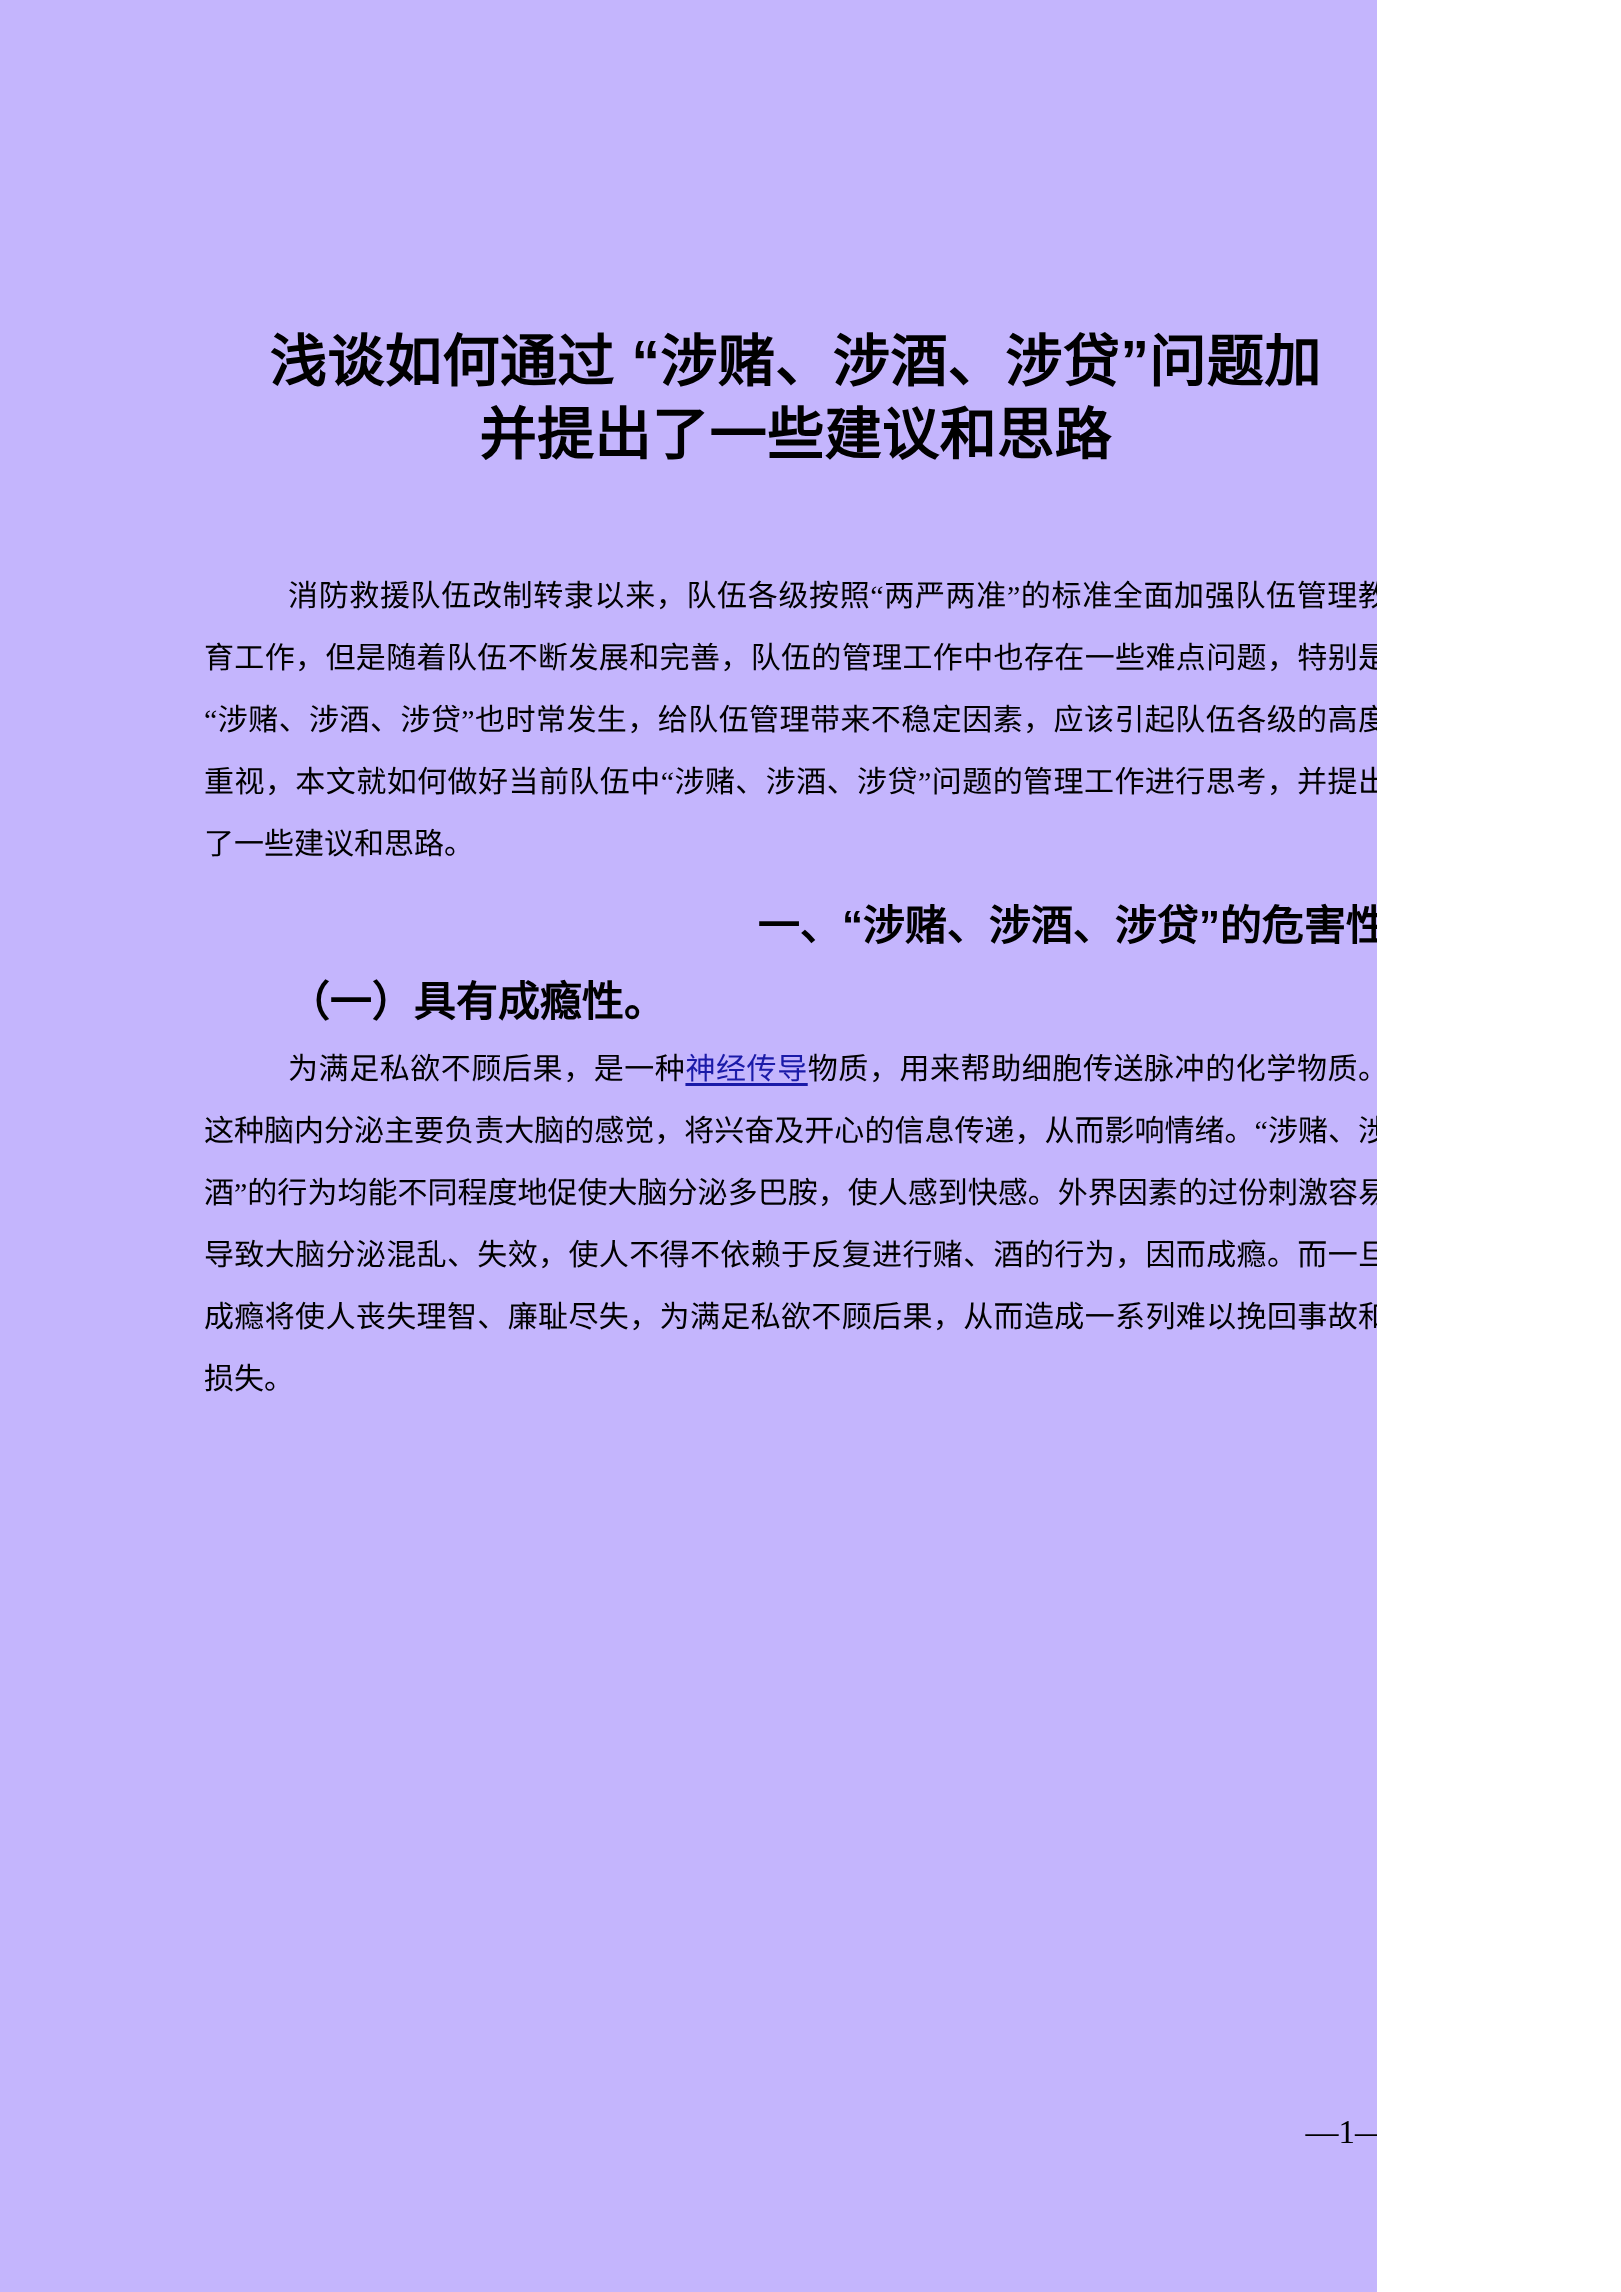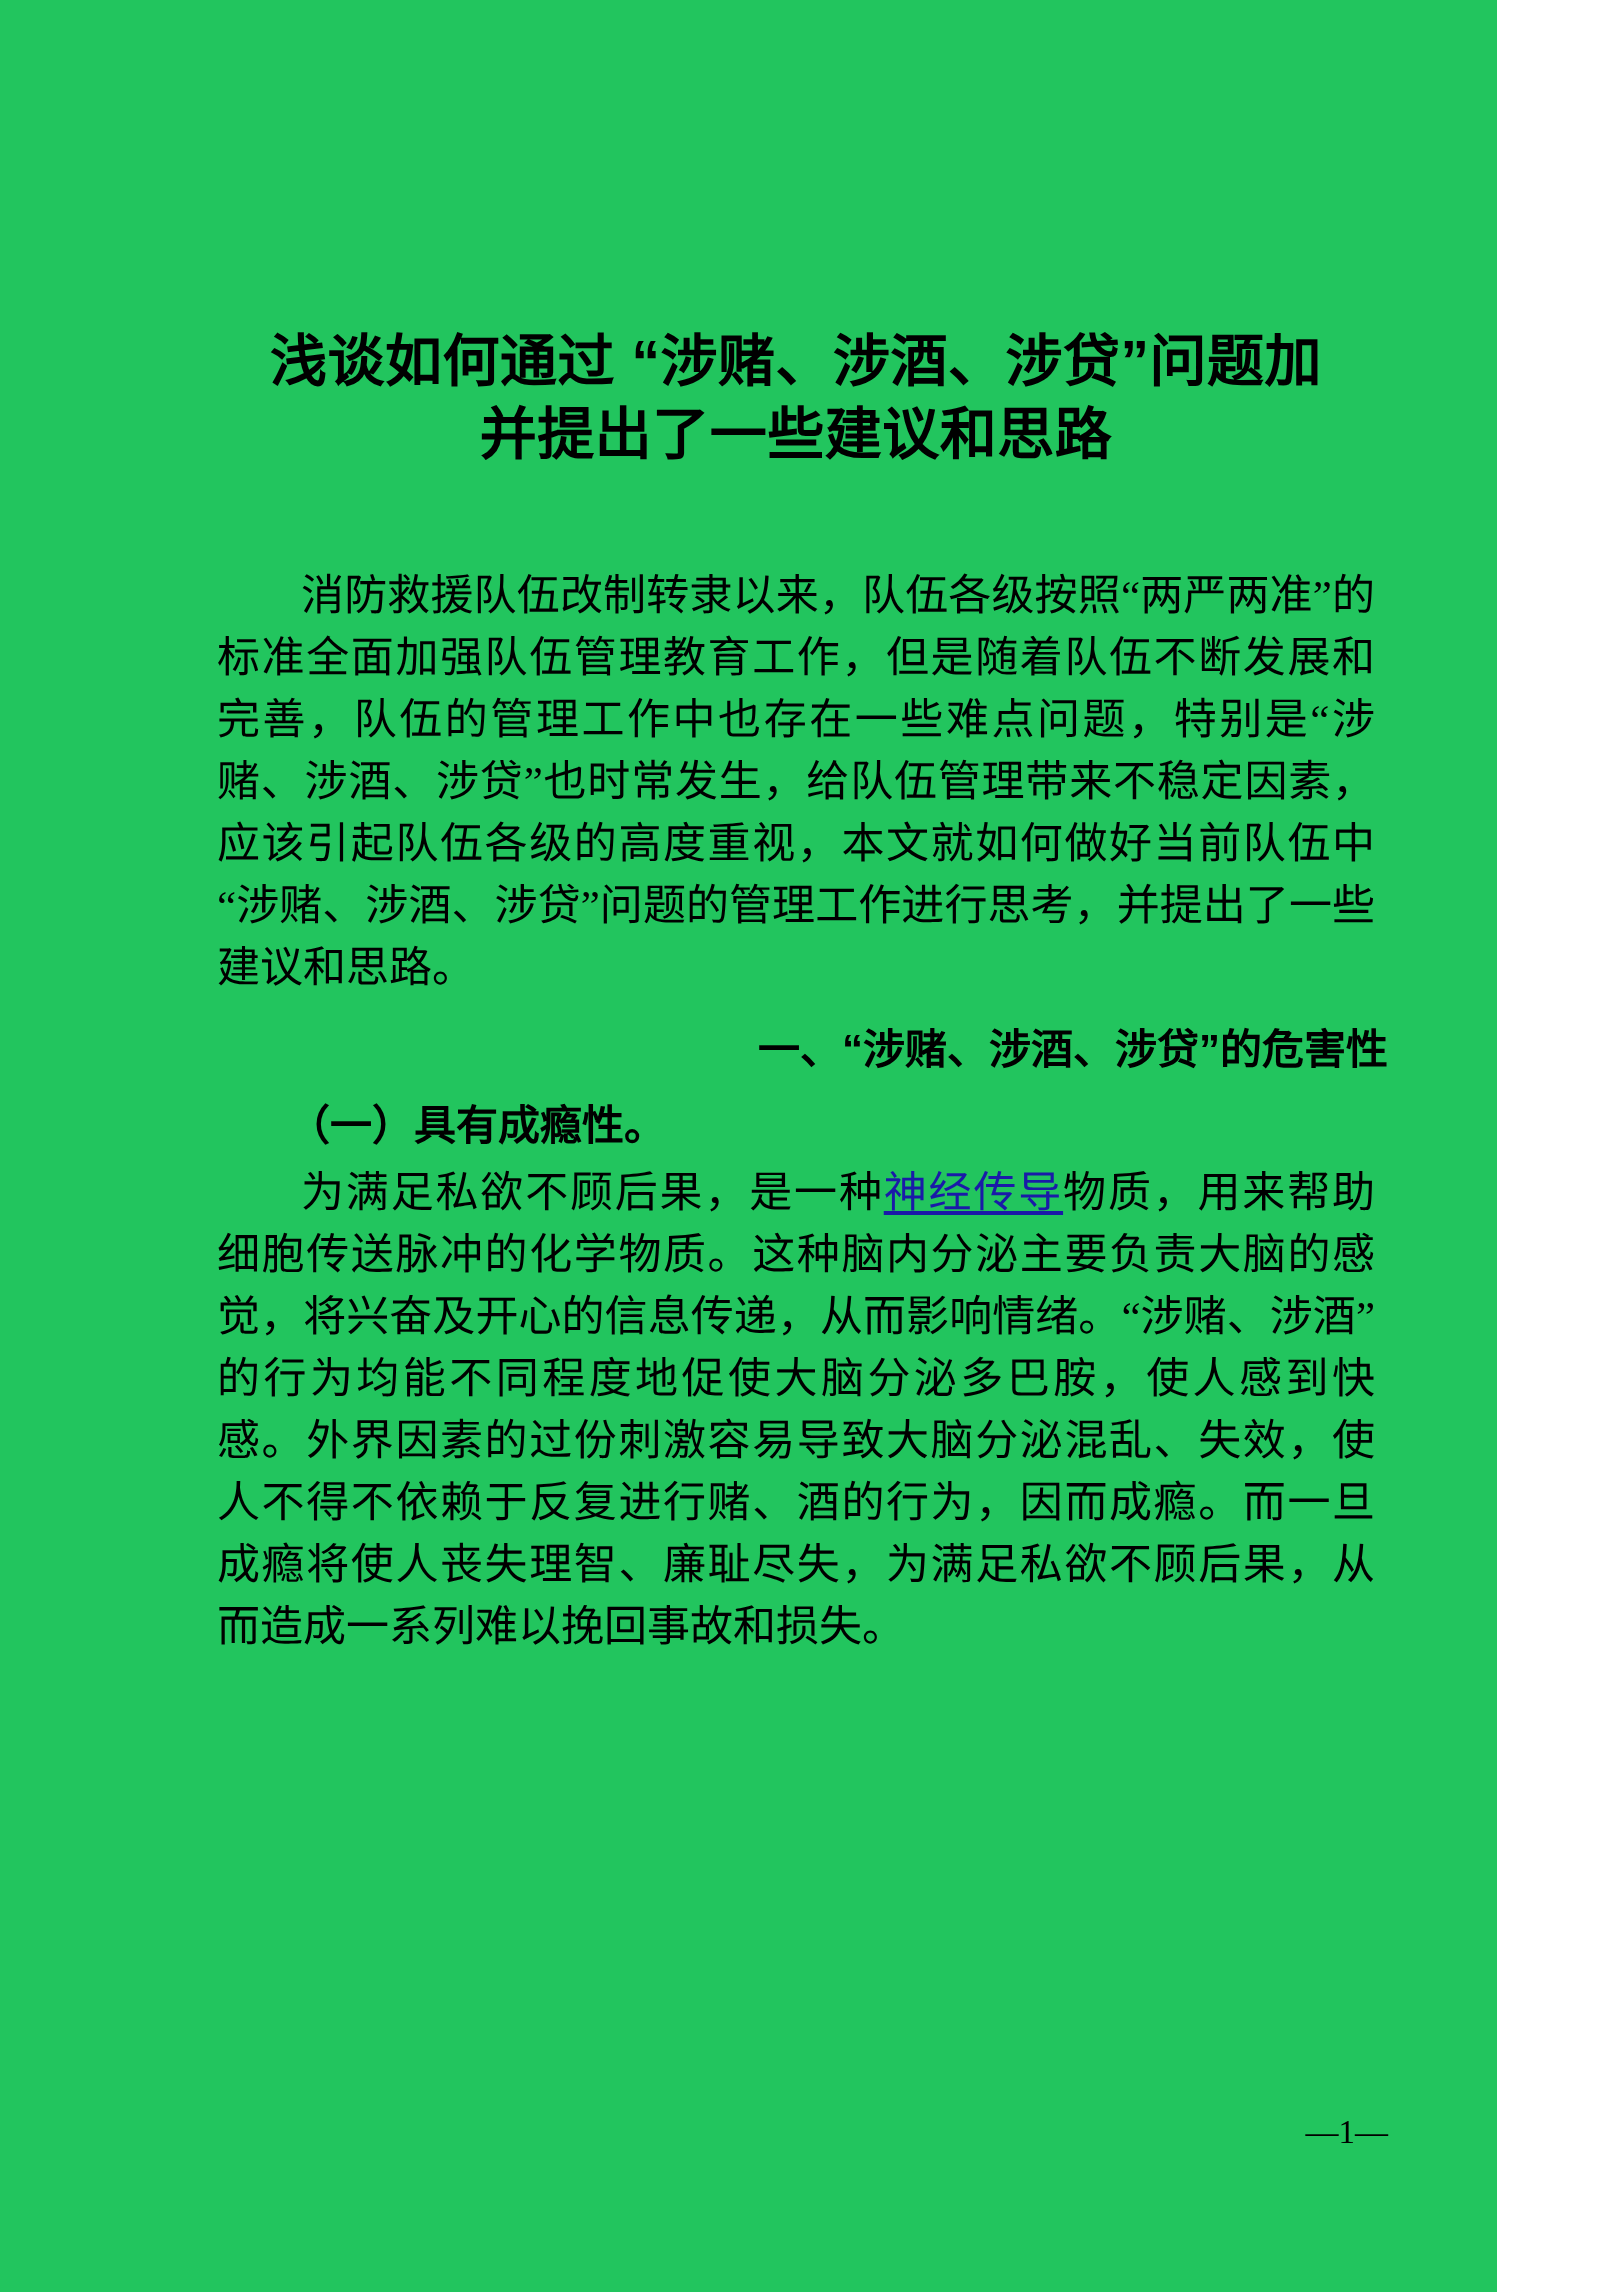--- a/index.html
+++ b/index.html
@@ -3,23 +3,23 @@
 <meta charset="utf-8">
 <style>
   html, body {
     margin: 0;
     padding: 0;
     background: #ffffff;
   }
 
   .page {
     position: relative;
-    width: 1497px;
+    width: 1377px;
     height: 2293px;
-    background: #22c55e;
+    background: #c4b5fd;
     box-sizing: border-box;
     overflow: hidden;
     font-family: "Liberation Serif", "DejaVu Serif", serif;
     color: #000000;
     -webkit-font-smoothing: antialiased;
   }
 
   
   .content {
     position: absolute;
@@ -38,23 +38,23 @@
     line-height: 73px;
     letter-spacing: 0.5px;
     text-align: center;
     color: #000000;
     padding-top: 325px;
   }
   .doc-title .t-line { display: block; }
 
   
   .para {
-    margin: 13px;
+    margin: 0;
     font-family: "Liberation Serif", "DejaVu Serif", serif;
-    font-size: 43px;
+    font-size: 30px;
     line-height: 62px;
     text-align: justify;
     text-justify: inter-ideograph;
     text-indent: 84px;           
     color: #000000;
     letter-spacing: 0;
   }
 
   .para-intro { margin-top: 94px; }
   .para-body  { margin-top: 5.9px; }

